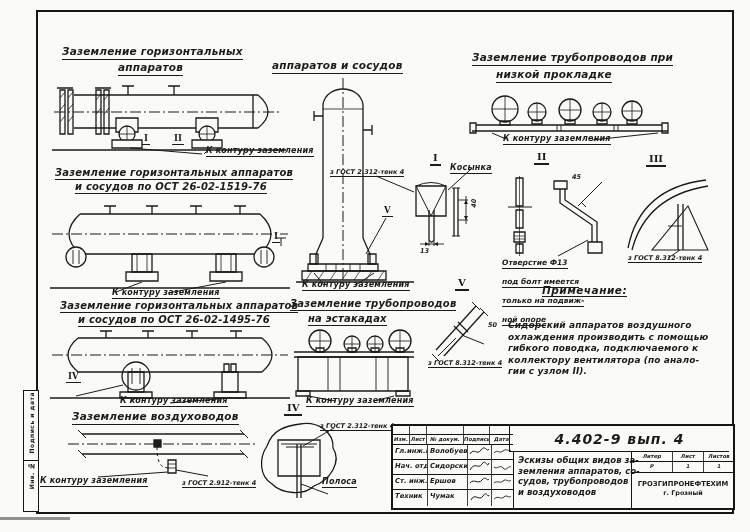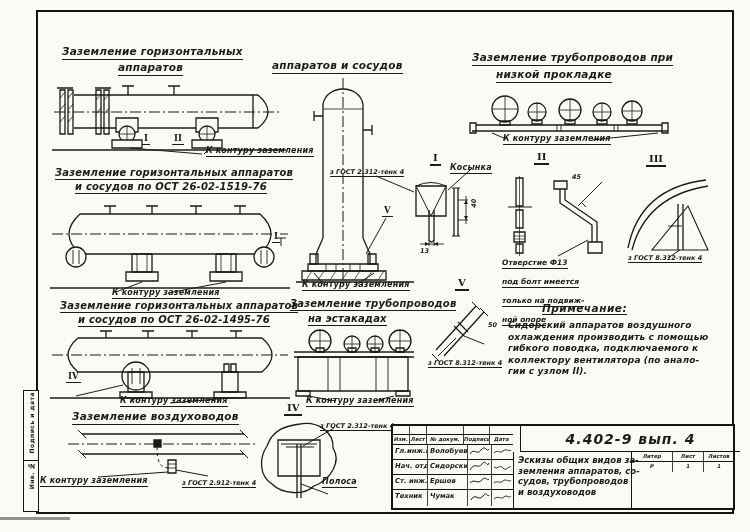--- a/index.html
+++ b/index.html
@@ -27,21 +27,21 @@
       border-bottom:1.4px solid #1b1b1b;letter-spacing:.5px;}
   .noteln{display:block;font-style:italic;font-weight:bold;font-size:9px;line-height:11.5px;
       white-space:nowrap;letter-spacing:.1px;}
   .holeln{display:inline-block;font-style:italic;font-weight:bold;font-size:7.5px;line-height:9.5px;
       border-bottom:1px solid #1b1b1b;white-space:nowrap;}
   
   .tb{position:absolute;left:391px;top:424px;width:340px;height:82px;border:2px solid #151515;
       background:#fafaf6;font-size:7px;}
   .tb .cell{position:absolute;box-sizing:border-box;border-left:1px solid #404040;border-bottom:1px solid #151515;}
   .tb .noleft{border-left:none;}
-  .tb-docnum{position:absolute;left:127px;top:0;width:220px;height:26px;box-sizing:border-box;
+  .tb-docnum{position:absolute;left:116px;top:0;width:220px;height:26px;box-sizing:border-box;
       border-left:1.5px solid #151515;border-bottom:1.5px solid #151515;
       font-style:italic;font-weight:bold;font-size:14px;text-align:center;line-height:26px;letter-spacing:1px;}
   .tb-head{font-size:5.3px;font-style:italic;font-weight:bold;text-align:center;overflow:hidden;line-height:9px;}
   .tb-row{font-size:6.8px;font-style:italic;font-weight:bold;line-height:13px;overflow:hidden;
       white-space:nowrap;padding-left:2px;}
   .tb-title{position:absolute;left:120px;top:26px;width:118px;height:56px;box-sizing:border-box;
       border-left:1.5px solid #151515;padding:3px 2px 0 4px;font-style:italic;font-weight:bold;
       font-size:8.5px;line-height:10.5px;white-space:nowrap;}
   .tb-liter{position:absolute;left:238px;top:26px;width:102px;height:56px;box-sizing:border-box;
       border-left:1px solid #151515;}
@@ -331,21 +331,21 @@
       <path d="M44,8 l8,8 M52,14 l8,8" stroke-width="1"></path>
       <path d="M26,32 l10,10 M30,28 l10,10" stroke-width="1.2"></path>
       <path d="M36,42 L56,50" stroke-width="1"></path>
       <path d="M28,44 L10,62" stroke-width="1"></path>
       <path d="M4,60 l8,8" stroke-width="1"></path>
     </g>
   </svg>
   <div class="wl" style="left:428px;top:360px">з ГОСТ 8.312-тенк 4</div>
   <span class="dim" style="left:488px;top:322px">50</span>
 
-  <div class="notehdr" style="left:542px;top:302px">Примечание:</div>
+  <div class="notehdr" style="left:542px;top:284px">Примечание:</div>
   <div class="abs" style="left:508px;top:320px;width:200px">
     <span class="noteln">Сидорский аппаратов воздушного</span>
     <span class="noteln">охлаждения производить с помощью</span>
     <span class="noteln">гибкого поводка, подключаемого к</span>
     <span class="noteln">коллектору вентилятора (по анало-</span>
     <span class="noteln">гии с узлом II).</span>
   </div>
 
   <span class="rm" style="left:284px;top:403px">IV</span>
   <svg style="left:254px;top:420px" width="92" height="80">
@@ -436,18 +436,22 @@
       <span style="display:block">и воздуховодов</span>
     </div>
 
     <div class="tb-liter">
       <div class="cell noleft tb-head" style="left:0;top:0;width:40px;height:10px">Литер</div>
       <div class="cell tb-head" style="left:40px;top:0;width:31px;height:10px">Лист</div>
       <div class="cell tb-head" style="left:71px;top:0;width:31px;height:10px">Листов</div>
       <div class="cell noleft tb-head" style="left:0;top:10px;width:40px;height:10px;border-bottom:none">Р</div>
       <div class="cell tb-head" style="left:40px;top:10px;width:31px;height:10px;border-bottom:none">1</div>
       <div class="cell tb-head" style="left:71px;top:10px;width:31px;height:10px;border-bottom:none">1</div>
+      <div class="tb-org">
+        <span style="display:block">ГРОЗГИПРОНЕФТЕХИМ</span>
+        <span style="display:block;font-size:6.4px">г. Грозный</span>
+      </div>
     </div>
   </div>
 
   <div class="abs" style="left:0;top:517px;width:70px;height:3px;background:#3a3a38;opacity:.55"></div>
 
 </div>
 
 </body></html>

